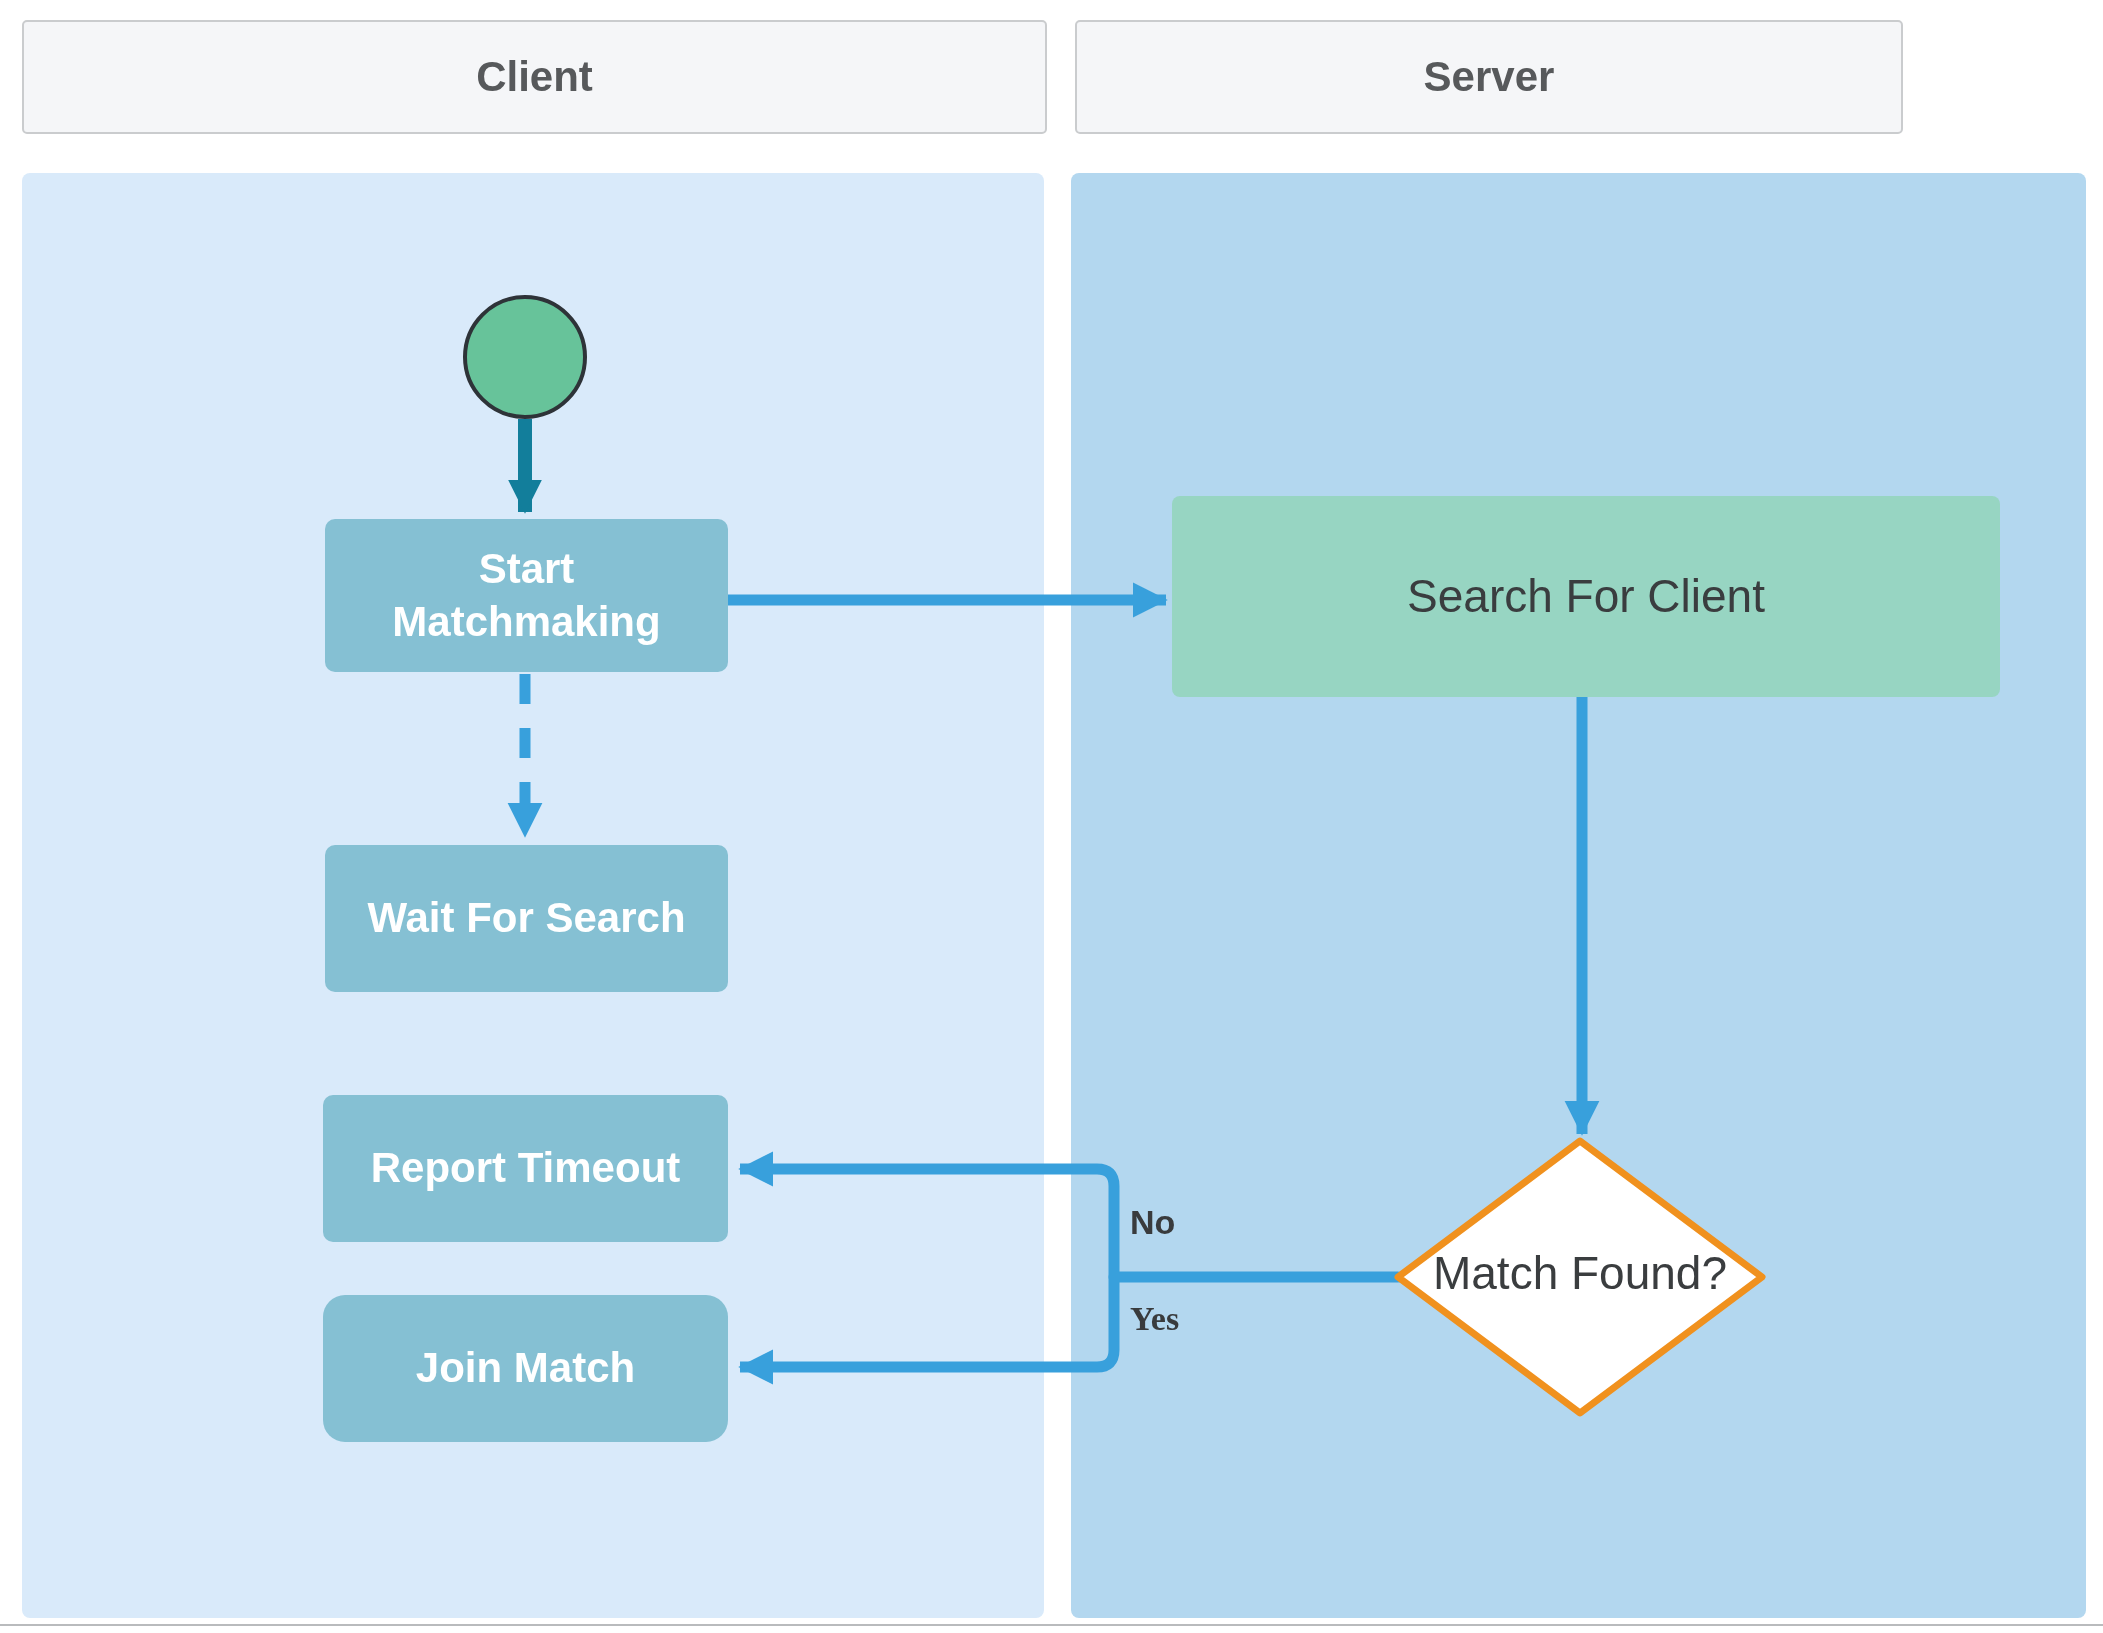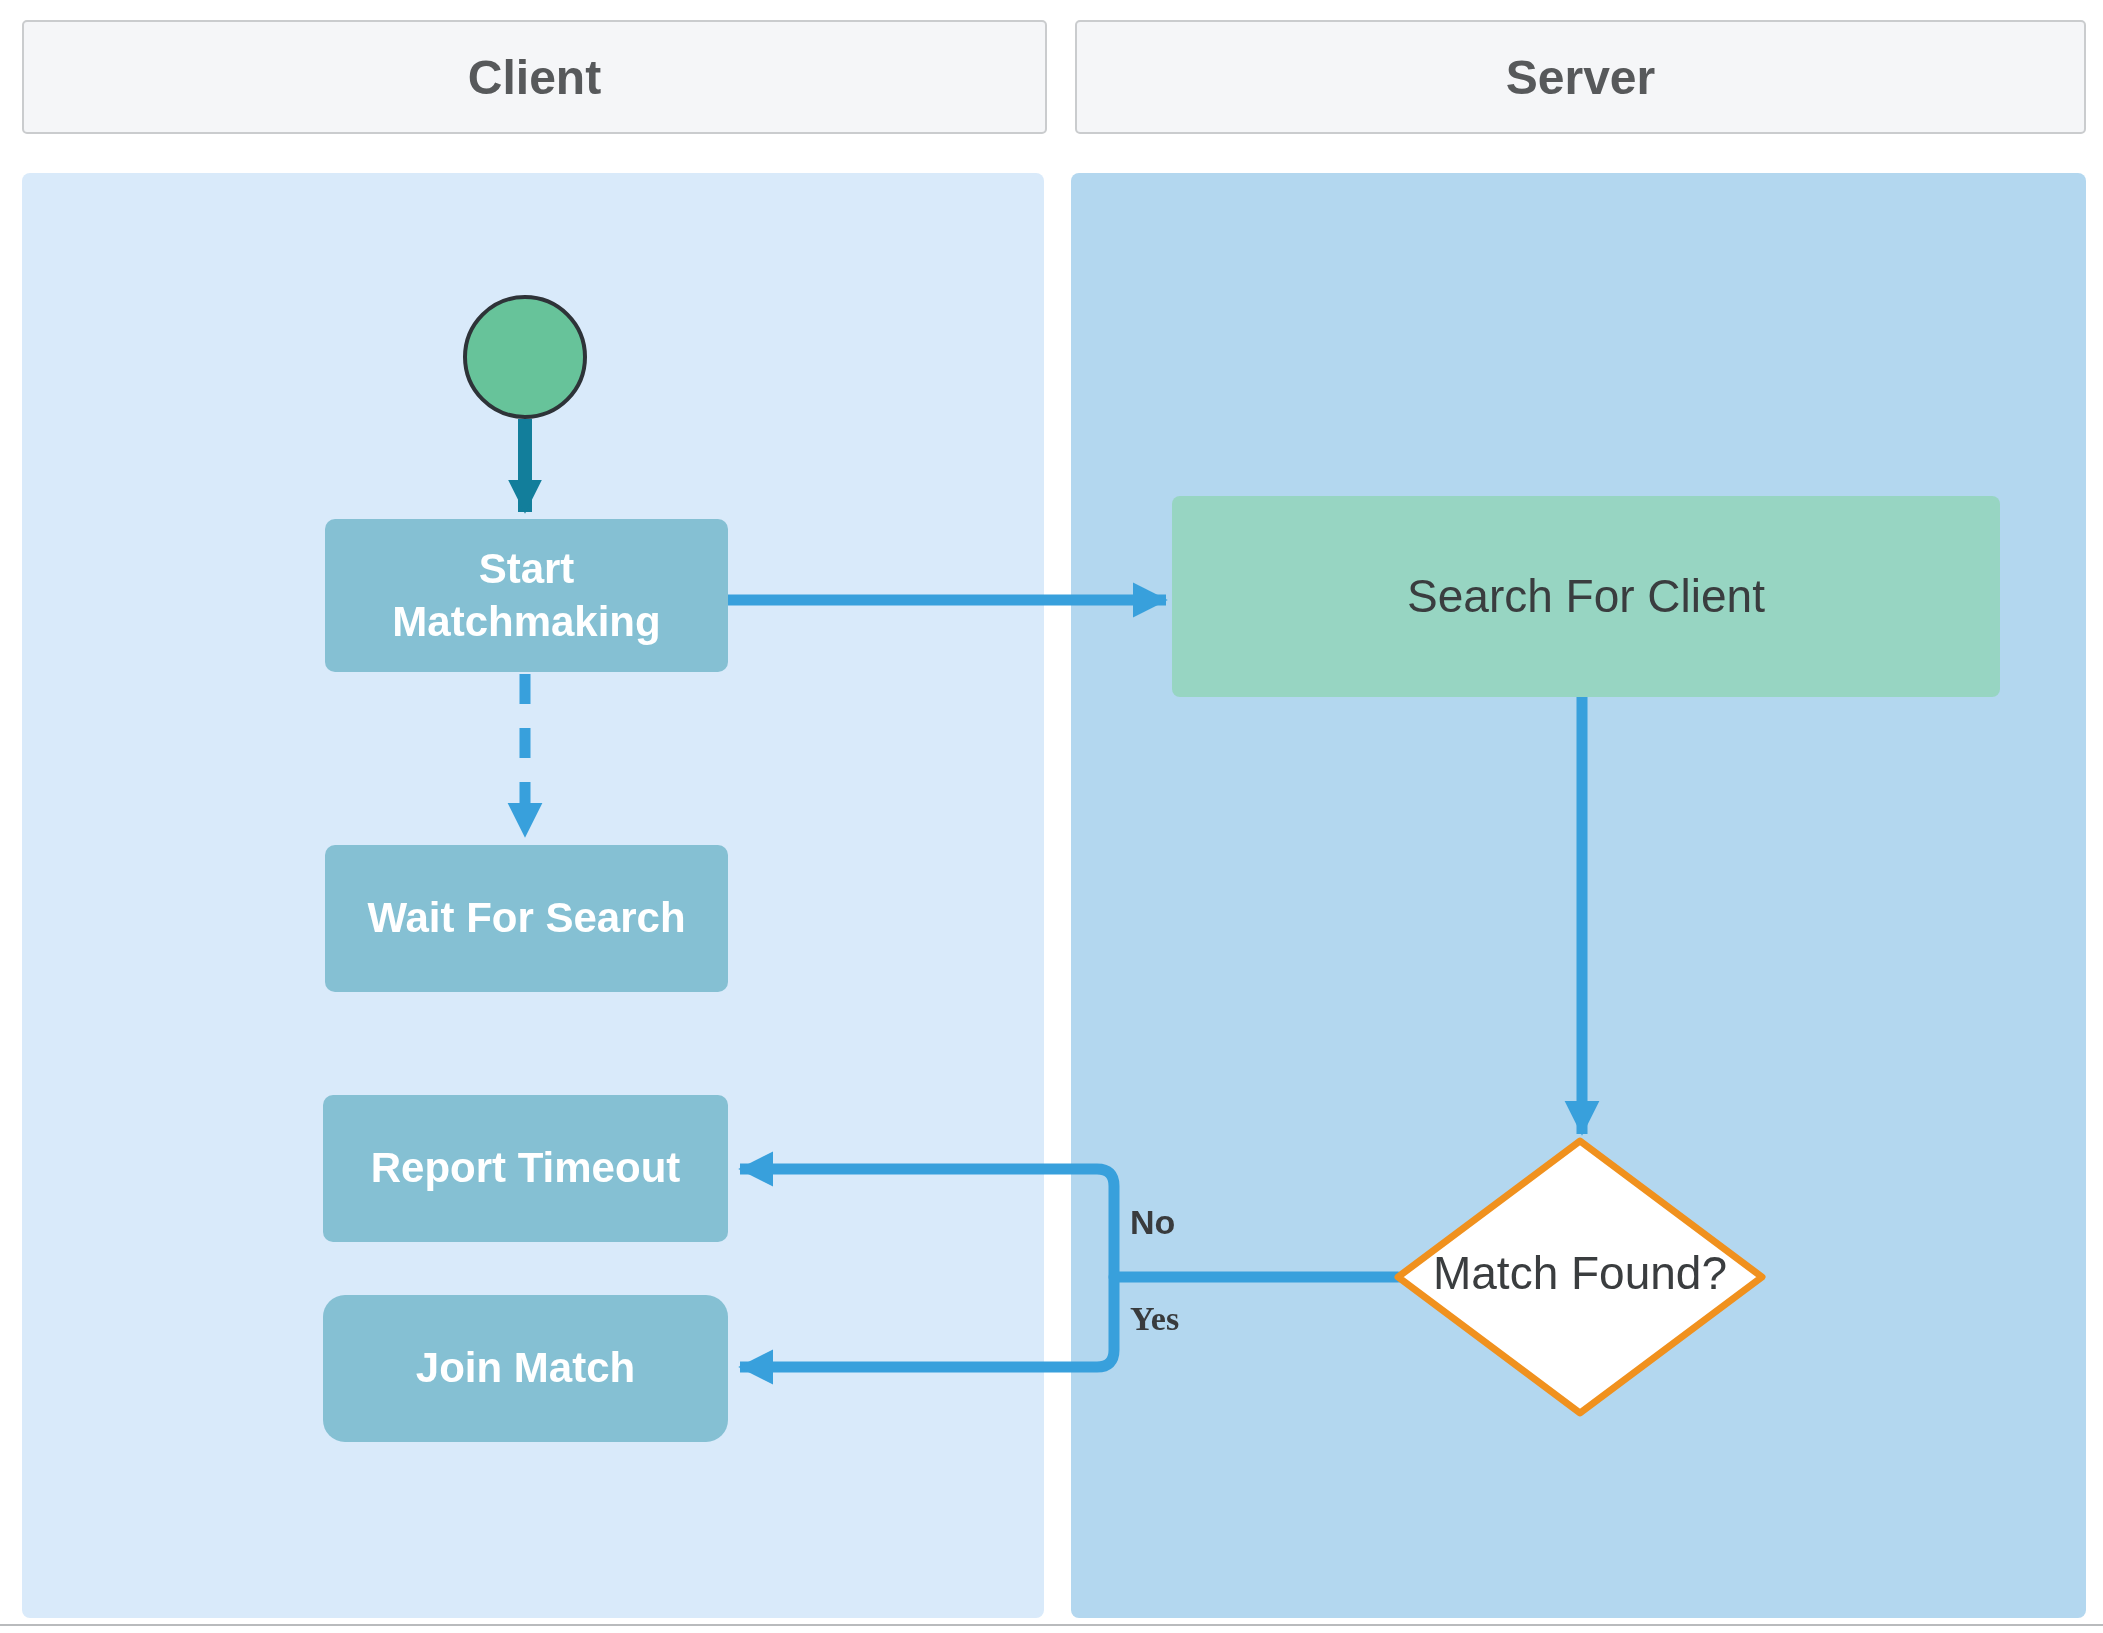--- a/index.html
+++ b/index.html
@@ -16,26 +16,26 @@
     position: absolute;
     top: 20px;
     height: 114px;
     background: #f5f6f8;
     border: 2px solid #caccce;
     border-radius: 5px;
     box-sizing: border-box;
     display: flex;
     align-items: center;
     justify-content: center;
-    font-size: 48px;
+    font-size: 42px;
     font-weight: bold;
     color: #57595b;
   }
   .lane-header.client { left: 22px;  width: 1025px; }
-  .lane-header.server { left: 1075px; width: 1011px; }
+  .lane-header.server { left: 1075px; width: 828px; }
   
   .lane {
     position: absolute;
     top: 173px;
     height: 1445px;
     border-radius: 8px;
   }
   .lane.client { left: 22px;  width: 1022px; background: #d9eafa; }
   .lane.server { left: 1071px; width: 1015px; background: #b3d7ef; }
   

